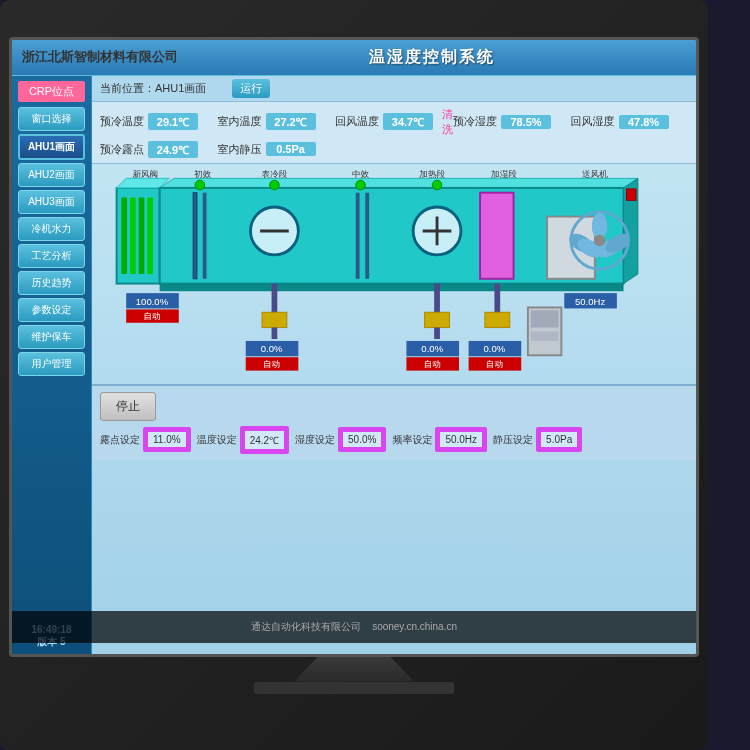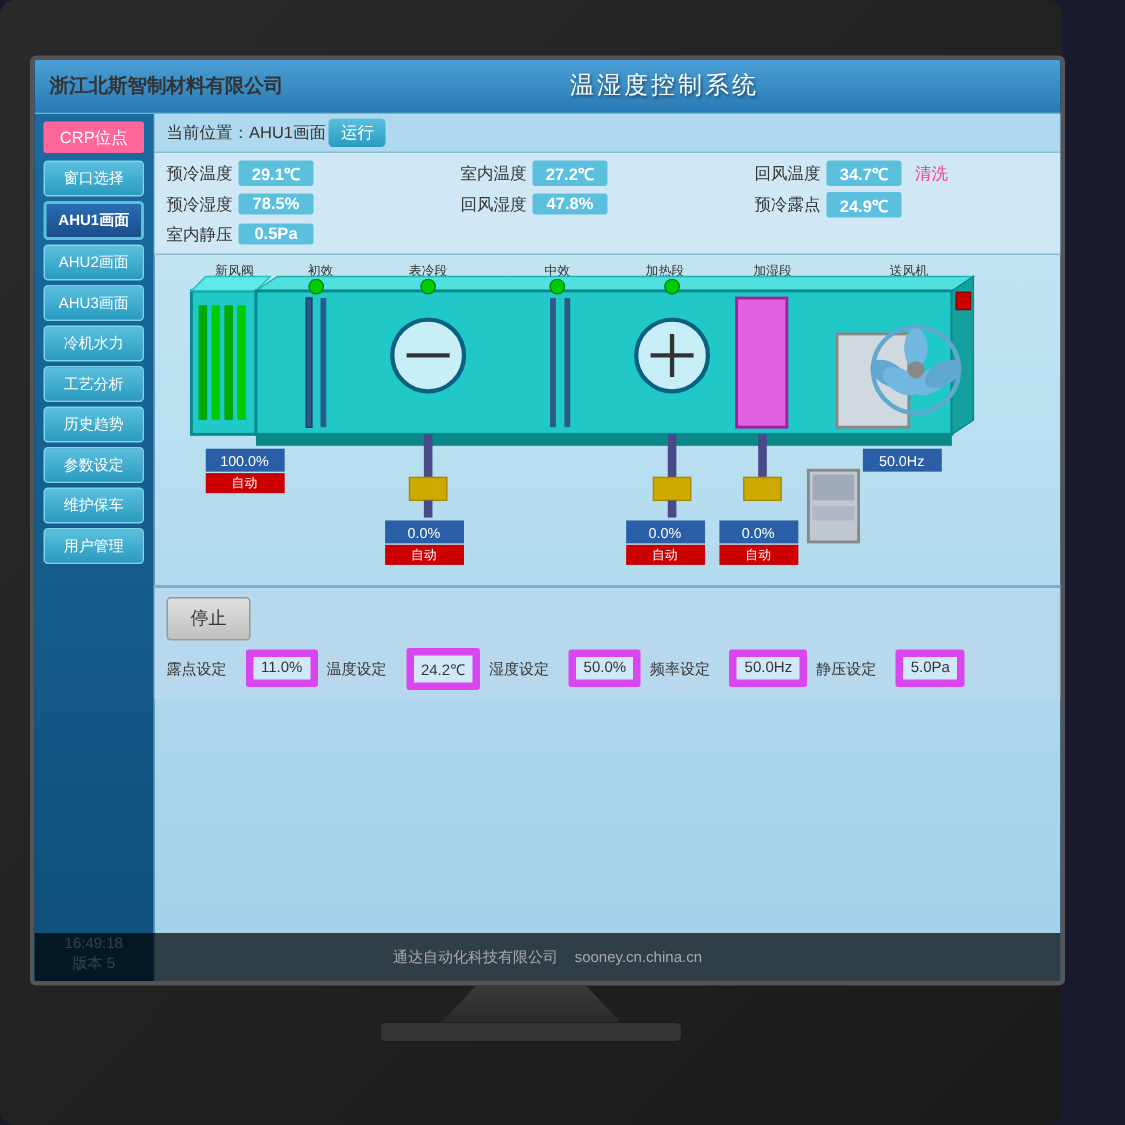--- a/index.html
+++ b/index.html
@@ -13,21 +13,21 @@
     }
 
     
     .monitor-frame {
       width: 708px;
       height: 750px;
       background: linear-gradient(135deg, #2a2a2a, #1a1a1a);
       border-radius: 10px;
       display: flex;
       flex-direction: column;
-      align-items: flex-start;
+      align-items: center;
       justify-content: center;
       padding: 20px 20px 40px 20px;
       position: relative;
     }
 
     .monitor-screen {
       width: 690px;
       height: 620px;
       background: #003366;
       border: 3px solid #555;
@@ -49,21 +49,21 @@
 
     .company-name {
       color: #333;
       font-size: 13px;
       font-weight: bold;
     }
 
     .system-title {
       color: #fff;
       font-size: 16px;
-      font-weight: normal;
+      font-weight: bold;
       text-shadow: 1px 1px 2px rgba(0,0,0,0.5);
       letter-spacing: 2px;
     }
 
     .top-right {
       color: #333;
       font-size: 11px;
     }
 
     
@@ -109,57 +109,58 @@
       border: 2px solid #5bc0de;
       font-weight: bold;
     }
 
     .sidebar-time {
       color: #aaddff;
       font-size: 10px;
       text-align: center;
       margin-top: auto;
       padding-top: 5px;
+      font-weight: bold;
     }
 
     
     .right-panel {
       flex: 1;
       display: flex;
       flex-direction: column;
       background: linear-gradient(180deg, #c8e8f5, #a0d0e8);
     }
 
     
     .info-bar {
       background: #b0d8ee;
       padding: 3px 8px;
       font-size: 11px;
       color: #333;
       display: flex;
       align-items: center;
-      gap: 2px;
+      gap: 26px;
       border-bottom: 1px solid #8abcd4;
     }
 
     .status-btn {
       background: linear-gradient(180deg, #5bc0de, #2a9bc0);
       color: #fff;
       padding: 2px 8px;
       border-radius: 3px;
       font-size: 11px;
       cursor: pointer;
     }
 
     
     .params-area {
       background: #d0e8f5;
       padding: 5px 8px;
       display: grid;
-      grid-template-columns: repeat(3, 1fr);
+      grid-template-columns: repeat(5, 1fr);
       gap: 4px 0;
       border-bottom: 1px solid #8abcd4;
     }
 
     .param-row {
       display: flex;
       align-items: center;
       gap: 4px;
     }
 
@@ -202,21 +203,21 @@
     .settings-row {
       display: flex;
       gap: 6px;
       align-items: center;
       flex-wrap: wrap;
     }
 
     .setting-item {
       display: flex;
       align-items: center;
-      gap: 13px;
+      gap: 3px;
     }
 
     .setting-label {
       color: #333;
       font-size: 10px;
       white-space: nowrap;
     }
 
     .setting-value {
       background: #d0e8f8;
@@ -243,21 +244,21 @@
       width: 200px;
       height: 12px;
       background: #333;
       margin: 0 auto;
       border-radius: 3px;
     }
 
     
     .watermark-bar {
       position: absolute;
-      bottom: 0;
+      bottom: 11px;
       left: 0;
       right: 0;
       background: rgba(0,0,0,0.7);
       color: #aaa;
       font-size: 10px;
       text-align: center;
       padding: 9px;
     }
 
     .ahu-diagram-container {

